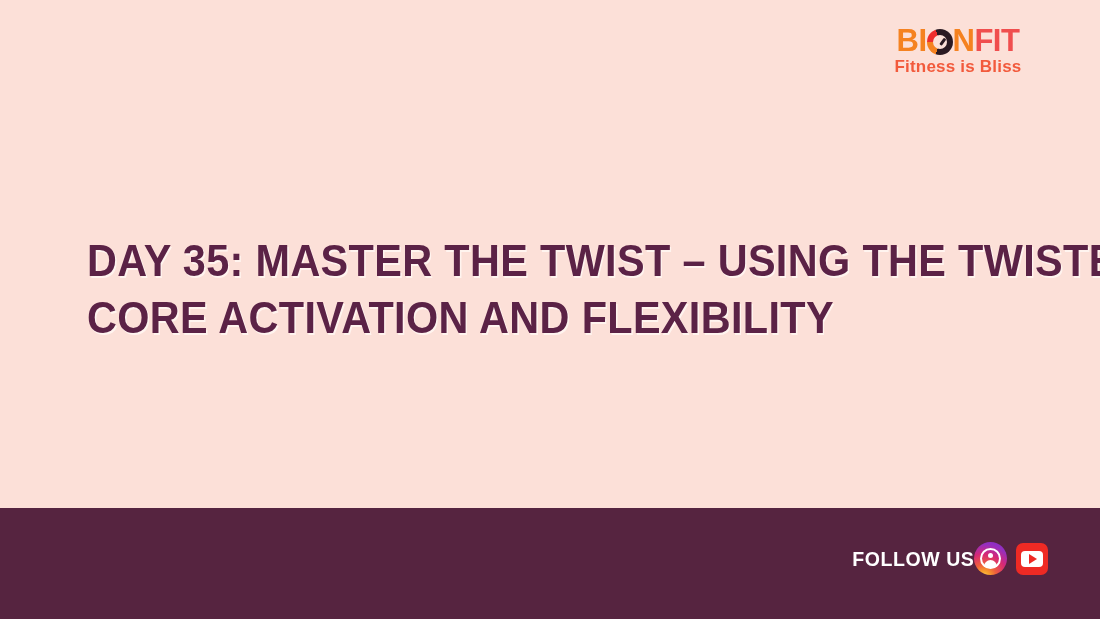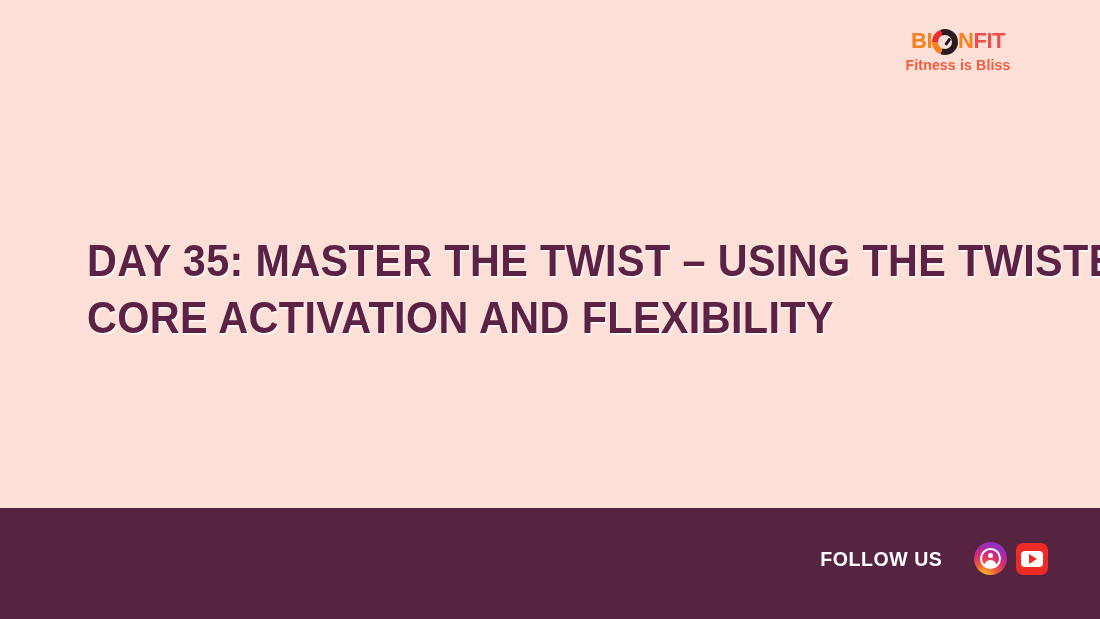--- a/index.html
+++ b/index.html
@@ -107,21 +107,21 @@
   }
   .bionfit-wordmark {
     height: 30px;
     line-height: 30px;
     white-space: nowrap;
     text-align: center;
   }
   .bf-letter {
     font-family: "Liberation Sans", sans-serif;
     font-weight: bold;
-    font-size: 22px;
+    font-size: 31px;
     line-height: 30px;
     letter-spacing: -0.5px;
     display: inline-block;
     vertical-align: top;
   }
   .bf-orange { color: #f58220; }
   .bf-red { color: #f04e4e; }
   .bf-gauge {
     display: inline-block;
     position: relative;
@@ -156,21 +156,21 @@
     height: 8px;
     background: #2b1a22;
     transform-origin: 50% 100%;
     transform: rotate(35deg);
     border-radius: 1px;
   }
   .bionfit-tagline {
     margin-top: 1px;
     font-family: "Liberation Sans", sans-serif;
     font-weight: bold;
-    font-size: 14px;
+    font-size: 17px;
     letter-spacing: 0.2px;
     color: #f25a3c;
     white-space: nowrap;
     text-align: center;
   }
 
   
   .title-block {
     position: absolute;
     left: 87px;
@@ -199,21 +199,21 @@
     width: 1100px;
     height: 111px;
     background: #562440;
   }
   .follow-group {
     position: absolute;
     right: 52px;
     top: 34px;
     display: flex;
     align-items: center;
-    gap: 32px;
+    gap: 0;
   }
   .follow-label {
     font-family: "Liberation Sans Narrow", "Liberation Sans", sans-serif;
     font-weight: bold;
     font-size: 21px;
     letter-spacing: 0.6px;
     color: #ffffff;
     text-transform: uppercase;
     transform: scaleX(0.93);
     transform-origin: right center;

